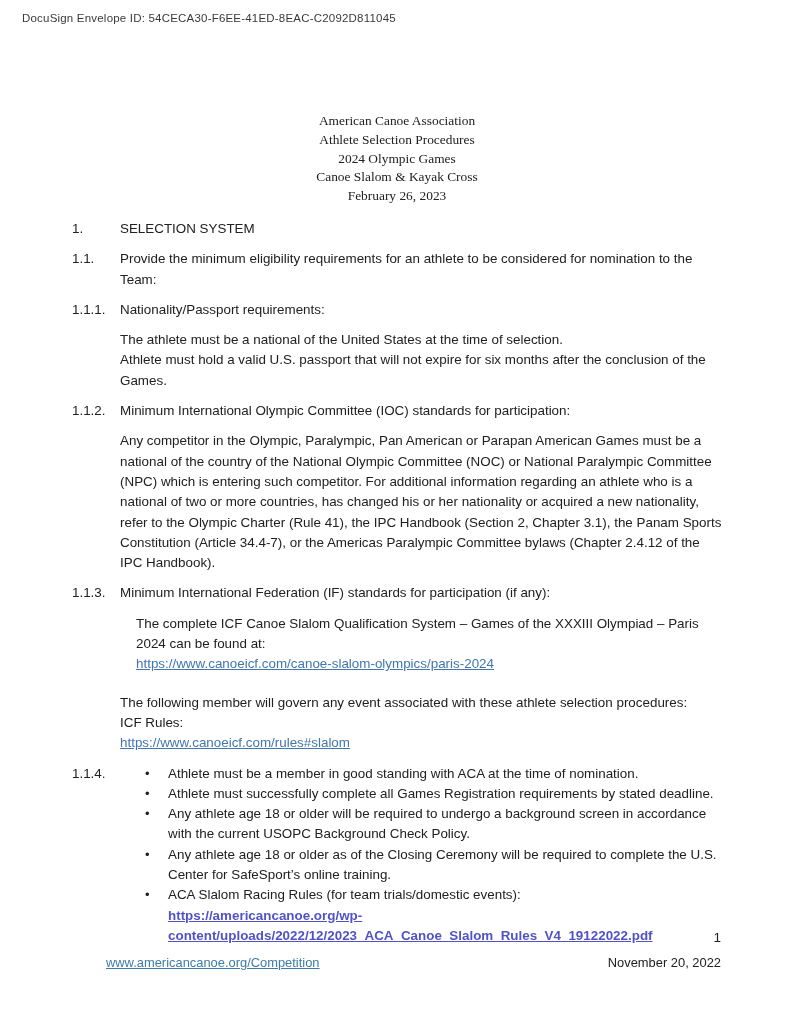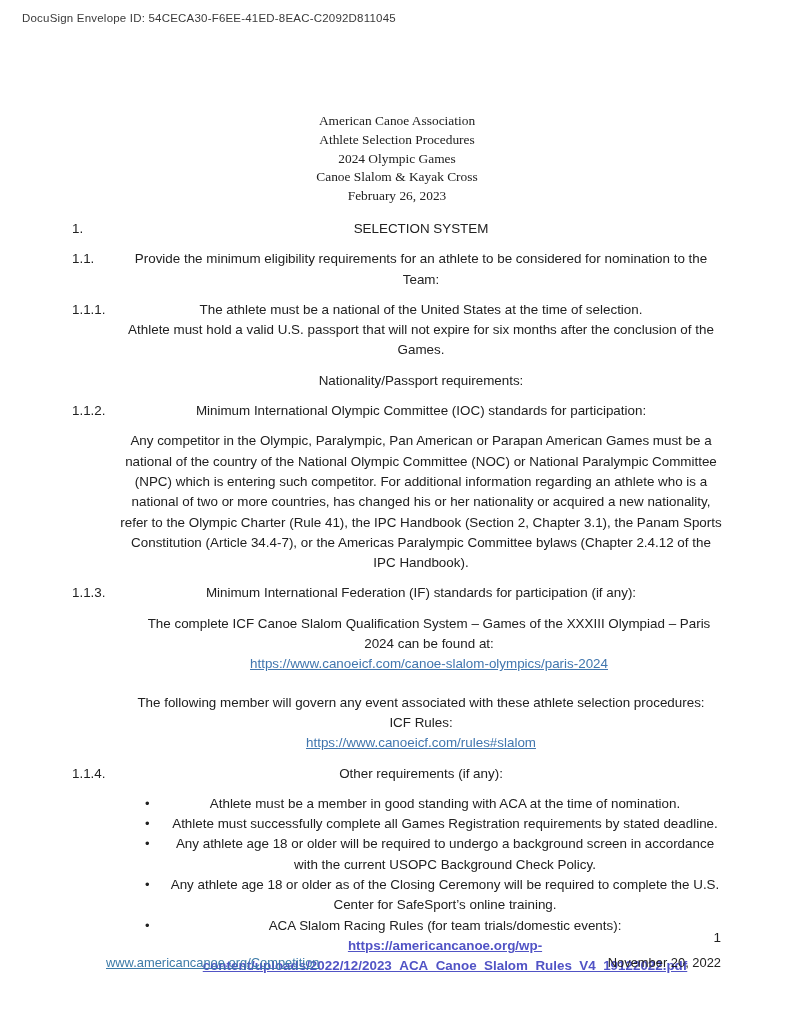--- a/index.html
+++ b/index.html
@@ -14,21 +14,21 @@
     position:absolute; top:12px; left:22px;
     font-size:11.5px; color:#3a3a3a; letter-spacing:0.2px;
   }
   .content {
     position:absolute; left:72px; top:112px; width:650px;
     font-size:13.4px; line-height:20.3px;
   }
   .title-block { text-align:center; line-height:18.8px; margin-bottom:13px;font-family:Liberation Serif, serif; }
   .section { display:grid; grid-template-columns:48px 1fr; }
   .num { text-align:left; }
-  .sbody { min-width:0;text-align:center; }
+  .sbody { min-width:0; }
   .block { margin:0 0 10px 0; }
   .gap-lg { margin-bottom:18px;margin-left:16px; }
   .link { text-decoration:underline; cursor:pointer; display:inline-block; }
   .link-blue { color:#4176ae; }
   .link-violet { color:#5153c5; overflow-wrap:anywhere;font-weight:bold; }
   .link-teal { color:#3d7ba8;margin-left:32px; }
   .bullet-list { list-style:none; margin:0 0 0 25px; }
   .bullet-list li { position:relative; padding-left:23px; }
   .bullet-list li .dot {
     position:absolute; left:0; top:0; font-size:13px;
@@ -67,25 +67,25 @@
   <div class="section">
     <span class="num">1.1.</span>
     <div class="sbody">
       <p class="block">Provide the minimum eligibility requirements for an athlete to be considered for nomination to the Team:</p>
     </div>
   </div>
 
   <div class="section">
     <span class="num">1.1.1.</span>
     <div class="sbody">
+      <p class="block">Nationality/Passport requirements:</p>
       <p class="block">
         <span>The athlete must be a national of the United States at the time of selection.</span><br>
         <span>Athlete must hold a valid U.S. passport that will not expire for six months after the conclusion of the Games.</span>
       </p>
-      <p class="block">Nationality/Passport requirements:</p>
     </div>
   </div>
 
   <div class="section">
     <span class="num">1.1.2.</span>
     <div class="sbody">
       <p class="block">Minimum International Olympic Committee (IOC) standards for participation:</p>
       <p class="block">Any competitor in the Olympic, Paralympic, Pan American or Parapan American Games must be a national of the country of the National Olympic Committee (NOC) or National Paralympic Committee (NPC) which is entering such competitor. For additional information regarding an athlete who is a national of two or more countries, has changed his or her nationality or acquired a new nationality, refer to the Olympic Charter (Rule 41), the IPC Handbook (Section 2, Chapter 3.1), the Panam Sports Constitution (Article 34.4-7), or the Americas Paralympic Committee bylaws (Chapter 2.4.12 of the IPC Handbook).</p>
     </div>
   </div>
@@ -102,21 +102,20 @@
         <span>The following member will govern any event associated with these athlete selection procedures:</span><br>
         <span>ICF Rules:</span><br>
         <a class="link link-blue">https://www.canoeicf.com/rules#slalom</a>
       </p>
     </div>
   </div>
 
   <div class="section">
     <span class="num">1.1.4.</span>
     <div class="sbody">
-      <p class="block">Other requirements (if any):</p>
       <ul class="bullet-list">
         <li>
           <span class="dot">•</span>
           <span>Athlete must be a member in good standing with ACA at the time of nomination.</span>
         </li>
         <li>
           <span class="dot">•</span>
           <span>Athlete must successfully complete all Games Registration requirements by stated deadline.</span>
         </li>
         <li>

